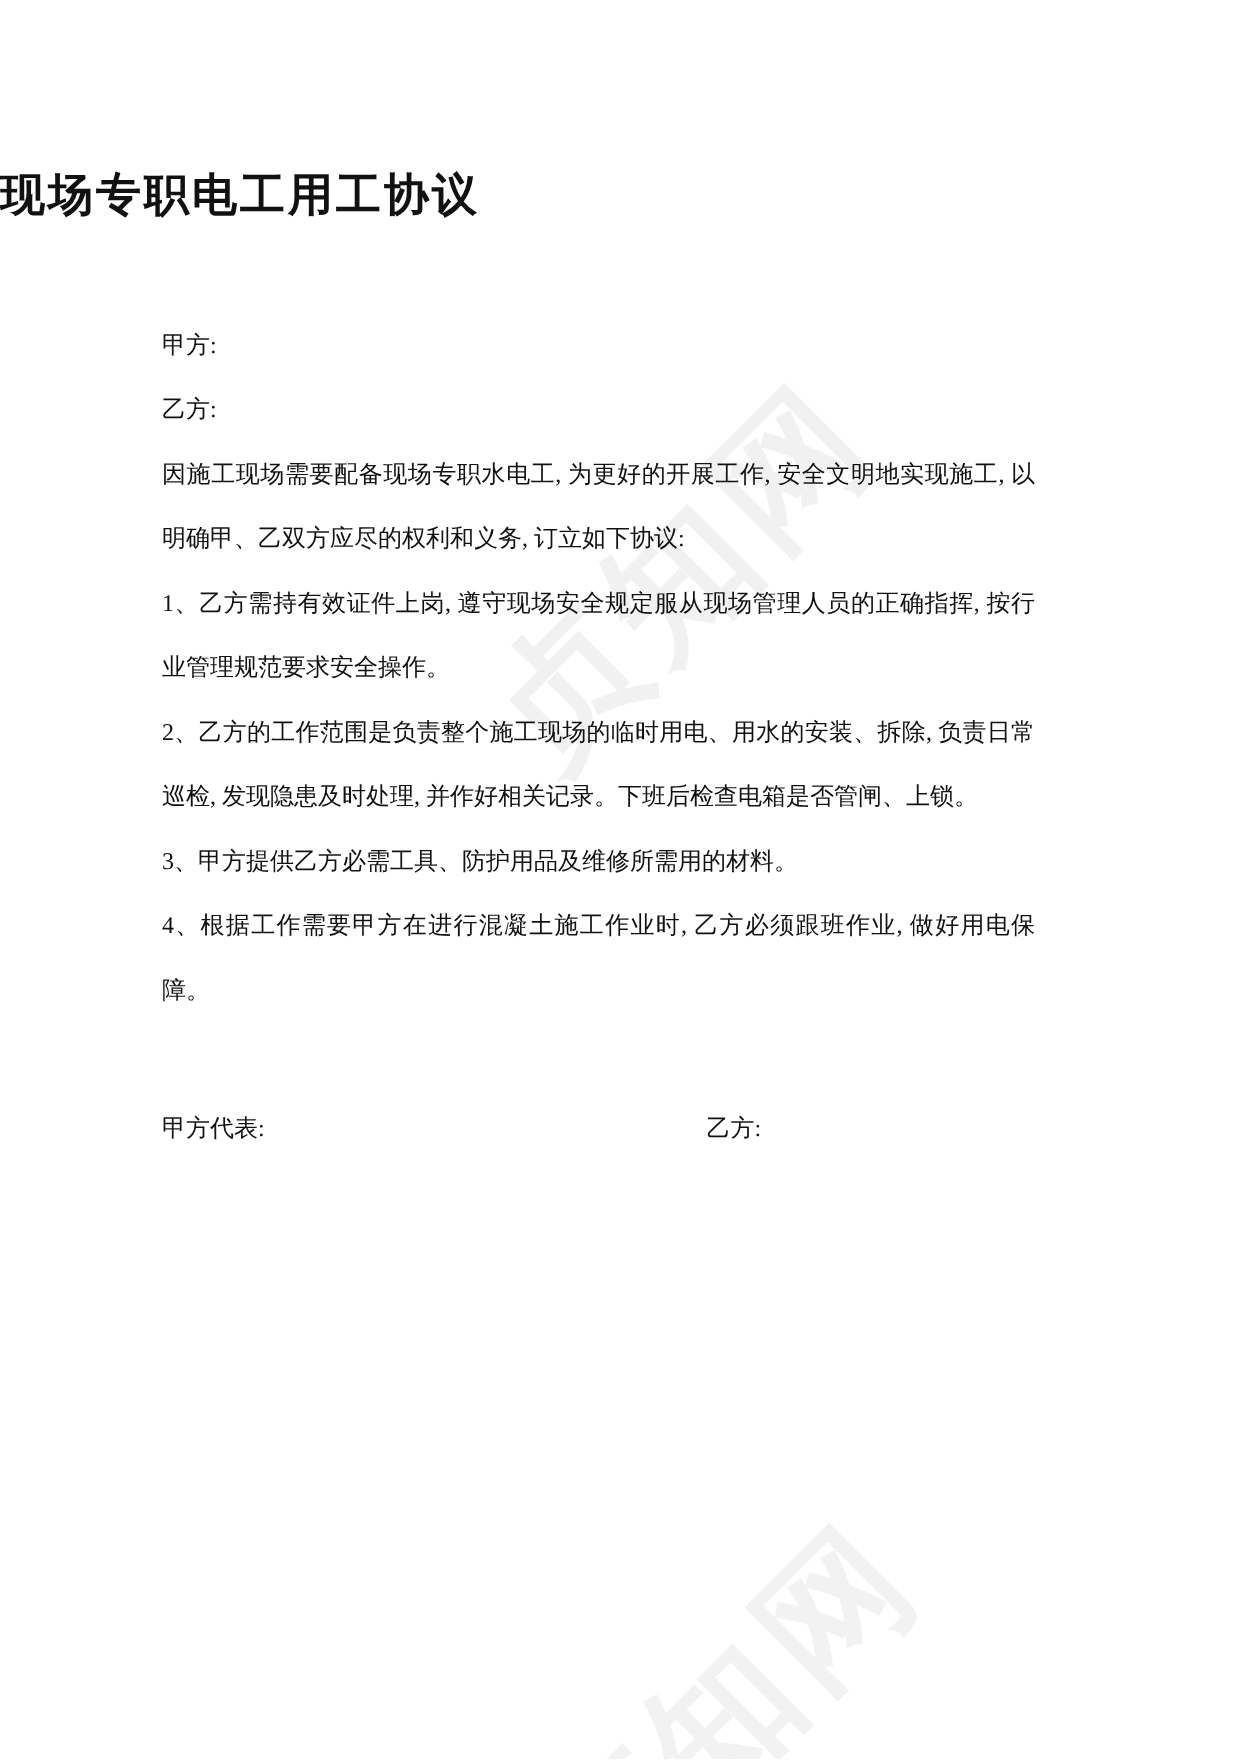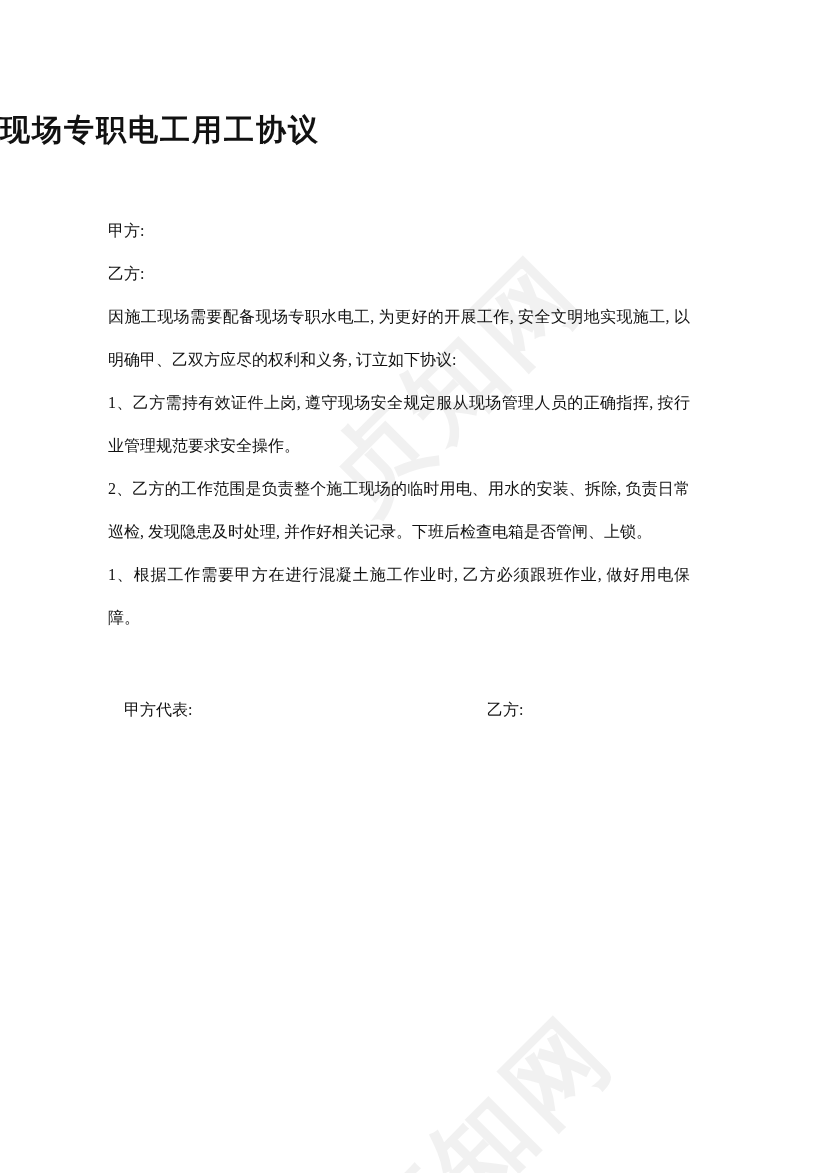--- a/index.html
+++ b/index.html
@@ -54,21 +54,20 @@
     line-height: 43px;
   }
   .doc-body p {
     margin: 0;
     padding: 0;
     text-align: justify;
     text-justify: inter-ideograph;
   }
   .signature-block {
     margin-top: 49px;
-    margin-left: 16px;
   }
   .sig-row {
     line-height: 43px;
   }
   .sig-left {
     display: inline-block;
     width: 359px;
   }
   .sig-right {
     display: inline-block;
@@ -83,21 +82,22 @@
   <div class="watermark bottom">贞知网</div>
 
   <div class="doc-title">现场专职电工用工协议</div>
 
   <div class="doc-body">
     <p>甲方:</p>
     <p>乙方:</p>
     <p>因施工现场需要配备现场专职水电工, 为更好的开展工作, 安全文明地实现施工, 以明确甲、乙双方应尽的权利和义务,  订立如下协议:</p>
     <p>1、乙方需持有效证件上岗,  遵守现场安全规定服从现场管理人员的正确指挥, 按行业管理规范要求安全操作。</p>
     <p>2、乙方的工作范围是负责整个施工现场的临时用电、用水的安装、拆除,  负责日常巡检,  发现隐患及时处理,  并作好相关记录。下班后检查电箱是否管闸、上锁。</p>
-    <p>1、根据工作需要甲方在进行混凝土施工作业时,  乙方必须跟班作业,  做好用电保障。</p>
+    <p>3、甲方提供乙方必需工具、防护用品及维修所需用的材料。</p>
+    <p>4、根据工作需要甲方在进行混凝土施工作业时,  乙方必须跟班作业,  做好用电保障。</p>
 
     <div class="signature-block">
       <div class="sig-row">
         <span class="sig-left">甲方代表:</span>
         <span class="sig-right">乙方:</span>
       </div>
     </div>
   </div>
 
 </div>

